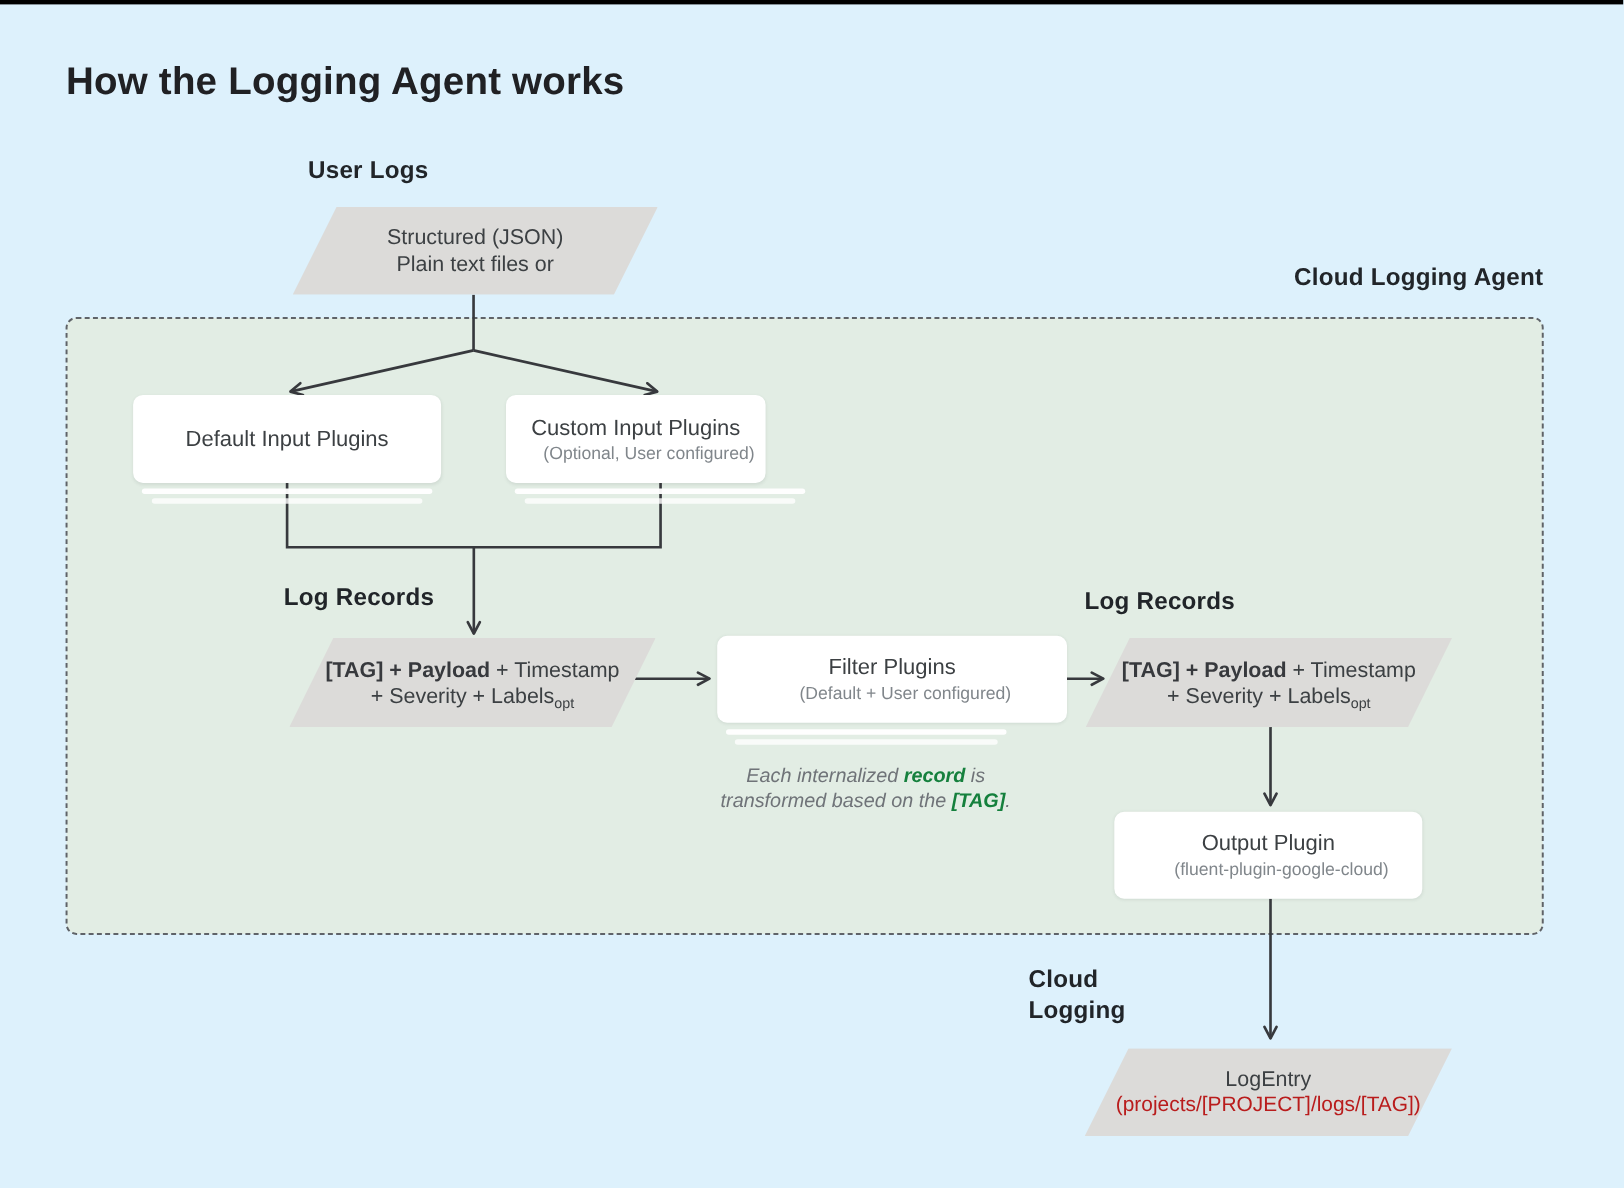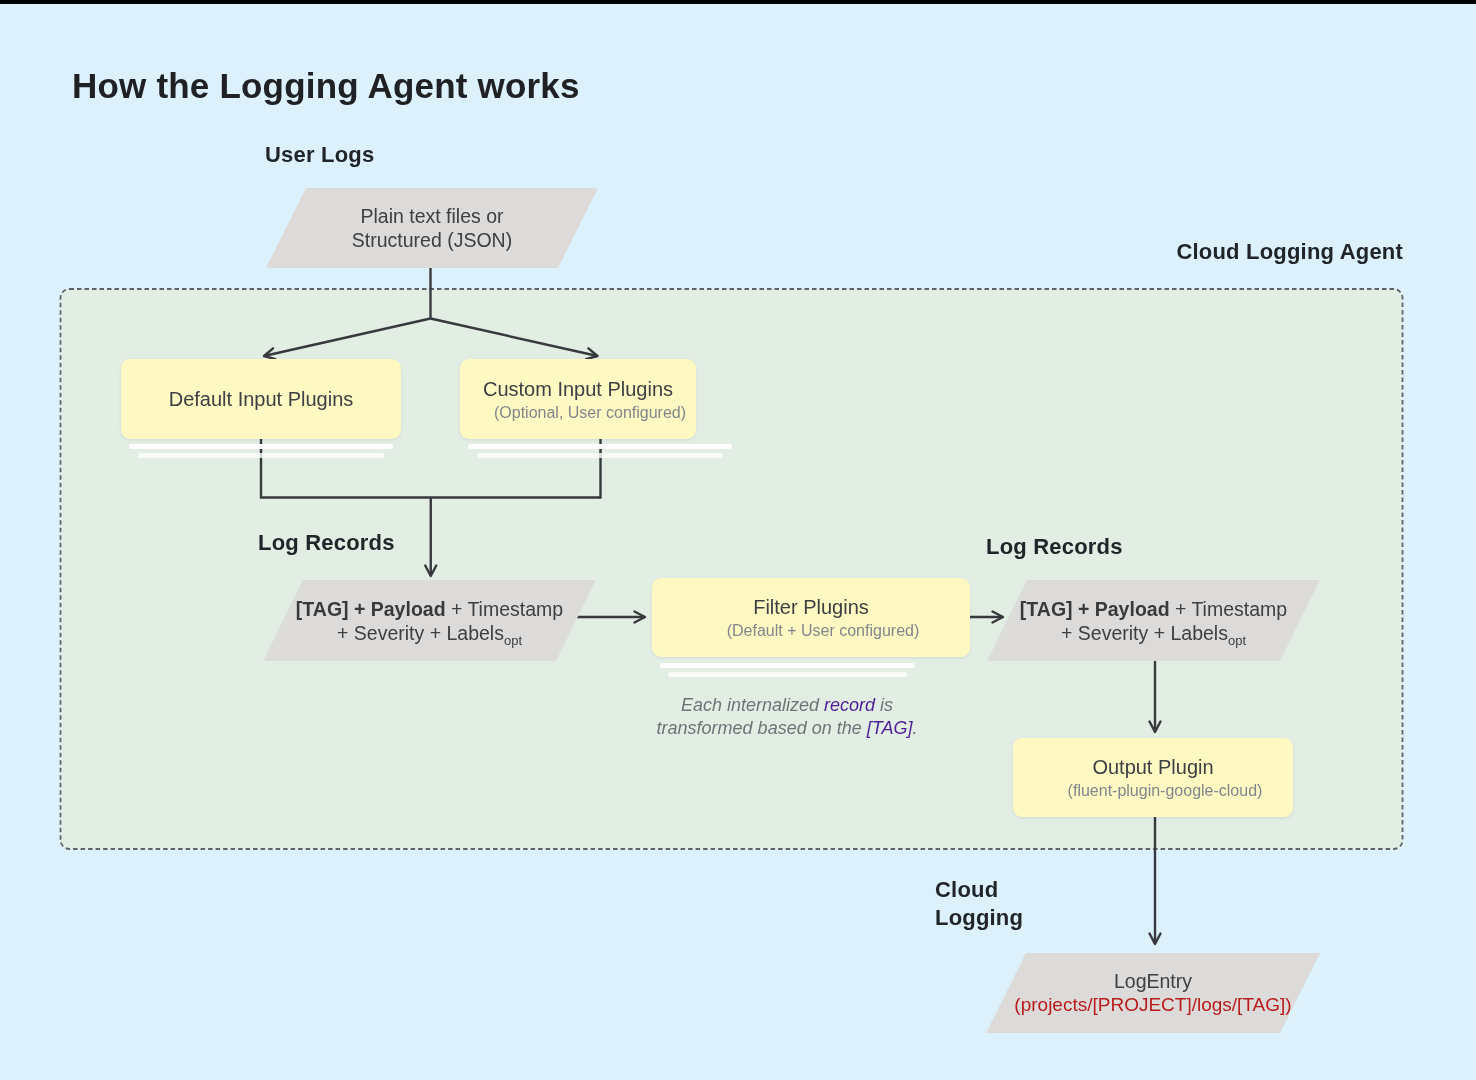--- a/index.html
+++ b/index.html
@@ -1,35 +1,35 @@
 <!DOCTYPE html>
 <html><head>
 <meta charset="utf-8">
 <style>
   html,body{margin:0;padding:0;background:#ddf1fc;}
   .stage{position:relative;width:1476px;height:1080px;background:#ddf1fc;overflow:hidden;
          font-family:"Liberation Sans","DejaVu Sans",sans-serif;color:#202124;}
   .topbar{position:absolute;left:0;top:0;width:1476px;height:4px;background:#000;}
   .overlay{position:absolute;left:0;top:0;}
-  .title{position:absolute;left:60px;top:54px;margin:12px;font-size:35px;font-weight:700;color:#202124;letter-spacing:.2px;}
+  .title{position:absolute;left:60px;top:54px;margin:0;font-size:35px;font-weight:700;color:#202124;letter-spacing:.2px;}
   .seclabel{position:absolute;font-size:22px;font-weight:700;color:#212529;letter-spacing:.2px;line-height:28px;}
   .para{position:absolute;background:#dcdbd9;display:flex;flex-direction:column;justify-content:center;
         text-align:center;color:#3c4043;font-size:19.5px;line-height:24px;
         clip-path:polygon(40px 0,100% 0,calc(100% - 40px) 100%,0 100%);}
   .para b{font-weight:700;color:#37393d;}
   .para .muted{color:#b91c1c;font-size:19px;}
-  .node{position:absolute;background:#fef9c3;border-radius:9px;display:flex;flex-direction:column;
+  .node{position:absolute;background:#ffffff;border-radius:9px;display:flex;flex-direction:column;
         justify-content:center;align-items:center;text-align:center;
         box-shadow:0 1px 3px rgba(60,64,67,.10);}
   .node-title{font-size:20px;color:#3c4043;line-height:26px;}
   .node-sub{font-size:16px;color:#80868b;line-height:21px;margin-left:24px;}
   .strip{position:absolute;height:5px;border-radius:3px;background:rgba(255,255,255,.95);}
   .strip.s2{background:rgba(255,255,255,.78);}
   .note{position:absolute;font-style:italic;color:#6f7378;font-size:18px;line-height:23px;text-align:center;}
-  .note b{font-weight:400;color:#4c1d95;}
+  .note b{font-weight:700;color:#15803d;}
   sub.opt{font-size:13px;line-height:0;position:relative;top:5px;vertical-align:baseline;}
 </style>
 </head>
 <body>
 
 <div class="stage">
 
   <div class="topbar"></div>
 
   <svg class="overlay" width="1476" height="1080" viewBox="0 0 1476 1080">
@@ -47,25 +47,25 @@
       <path d="M430.75 497.5 V576" marker-end="url(#ah)"></path>
       <path d="M577 617 H645" marker-end="url(#ah)"></path>
       <path d="M930 617 H1003" marker-end="url(#ah)"></path>
       <path d="M1155 661 V732" marker-end="url(#ah)"></path>
       <path d="M1155 817 V944" marker-end="url(#ah)"></path>
     </g>
   </svg>
 
   <h1 class="title">How the Logging Agent works</h1>
 
-  <div class="seclabel" style="left:265px;top:141px">User Logs</div>
+  <div class="seclabel" style="left:280px;top:141px">User Logs</div>
 
   <div class="para" style="left:266px;top:188px;width:332px;height:80px">
+    <div>Structured (JSON)</div>
     <div>Plain text files or</div>
-    <div>Structured (JSON)</div>
   </div>
 
   <div class="seclabel" style="right:73px;top:238px">Cloud Logging Agent</div>
 
   <div class="node" style="left:121px;top:359px;width:280px;height:80px">
     <div class="node-title">Default Input Plugins</div>
   </div>
   <div class="strip" style="left:129px;top:444px;width:264px"></div>
   <div class="strip s2" style="left:138px;top:452.5px;width:246px"></div>
 

